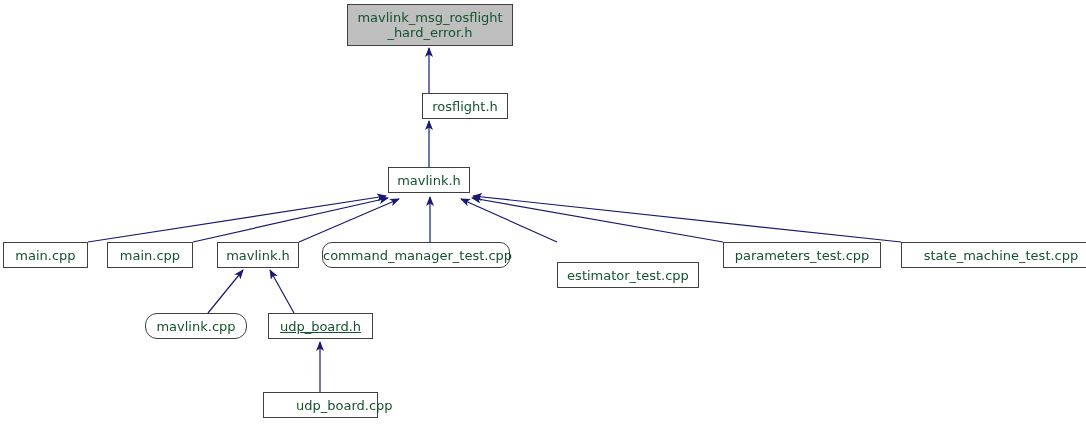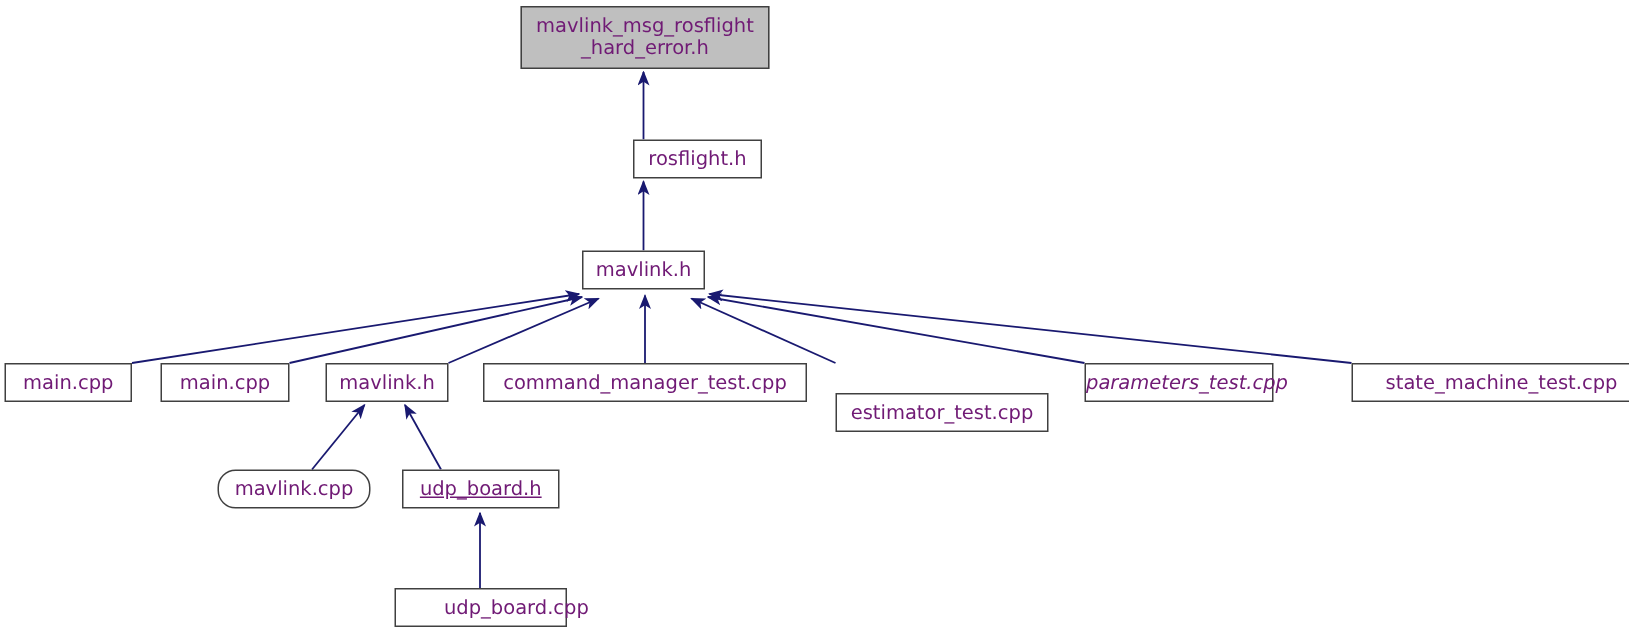--- a/index.html
+++ b/index.html
@@ -21,21 +21,21 @@
     top: 0;
     width: 1086px;
     height: 425px;
     pointer-events: none;
   }
   .node {
     position: absolute;
     box-sizing: border-box;
     border: 1px solid #404040;
     background: #ffffff;
-    color: #701a75;
+    color: #14532d;
     font-size: 13px;
     line-height: 15px;
     text-align: center;
     display: flex;
     align-items: center;
     justify-content: center;
     white-space: pre;
     letter-spacing: 0px;
     z-index: 2;
   }
@@ -72,21 +72,21 @@
       <line x1="320" y1="392" x2="320" y2="342" stroke="#191970" stroke-width="1.2" marker-end="url(#arrowhead)"></line>
     </svg>
   <div id="node-layer">
       <div class="node highlight" style="left: 347px; top: 4px; width: 166px; height: 42px;"><span class="node-label">mavlink_msg_rosflight
 _hard_error.h</span></div>
       <div class="node" style="left: 386px; top: 93px; width: 86px; height: 26px; margin-left: 36px;"><span class="node-label">rosflight.h</span></div>
       <div class="node" style="left: 388px; top: 167px; width: 82px; height: 26px;"><span class="node-label">mavlink.h</span></div>
       <div class="node" style="left: 3px; top: 242px; width: 85px; height: 26px;"><span class="node-label">main.cpp</span></div>
       <div class="node" style="left: 107px; top: 242px; width: 86px; height: 26px;"><span class="node-label">main.cpp</span></div>
       <div class="node" style="left: 217px; top: 242px; width: 82px; height: 26px;"><span class="node-label">mavlink.h</span></div>
-      <div class="node" style="left: 322px; top: 242px; width: 216px; height: 26px;"><span class="node-label">command_manager_test.cpp</span></div>
+      <div class="node" style="left: 322px; top: 242px; width: 188px; height: 26px; border-radius: 10px;"><span class="node-label">command_manager_test.cpp</span></div>
       <div class="node" style="left: 557px; top: 242px; width: 142px; height: 26px; margin-top: 20px;"><span class="node-label">estimator_test.cpp</span></div>
-      <div class="node" style="left: 723px; top: 242px; width: 126px; height: 26px; font-style: italic;"><span class="node-label">parameters_test.cpp</span></div>
+      <div class="node" style="left: 723px; top: 242px; width: 158px; height: 26px;"><span class="node-label">parameters_test.cpp</span></div>
       <div class="node" style="left: 901px; top: 242px; width: 200px; height: 26px;"><span class="node-label">state_machine_test.cpp</span></div>
       <div class="node" style="left: 145px; top: 313px; width: 102px; height: 26px; border-radius: 12px;"><span class="node-label">mavlink.cpp</span></div>
       <div class="node" style="left: 268px; top: 313px; width: 105px; height: 26px; text-decoration: underline;"><span class="node-label">udp_board.h</span></div>
       <div class="node" style="left: 263px; top: 392px; width: 115px; height: 26px; padding-left: 32px;"><span class="node-label">udp_board.cpp</span></div>
     </div>
 </div>
 
 </body></html>

